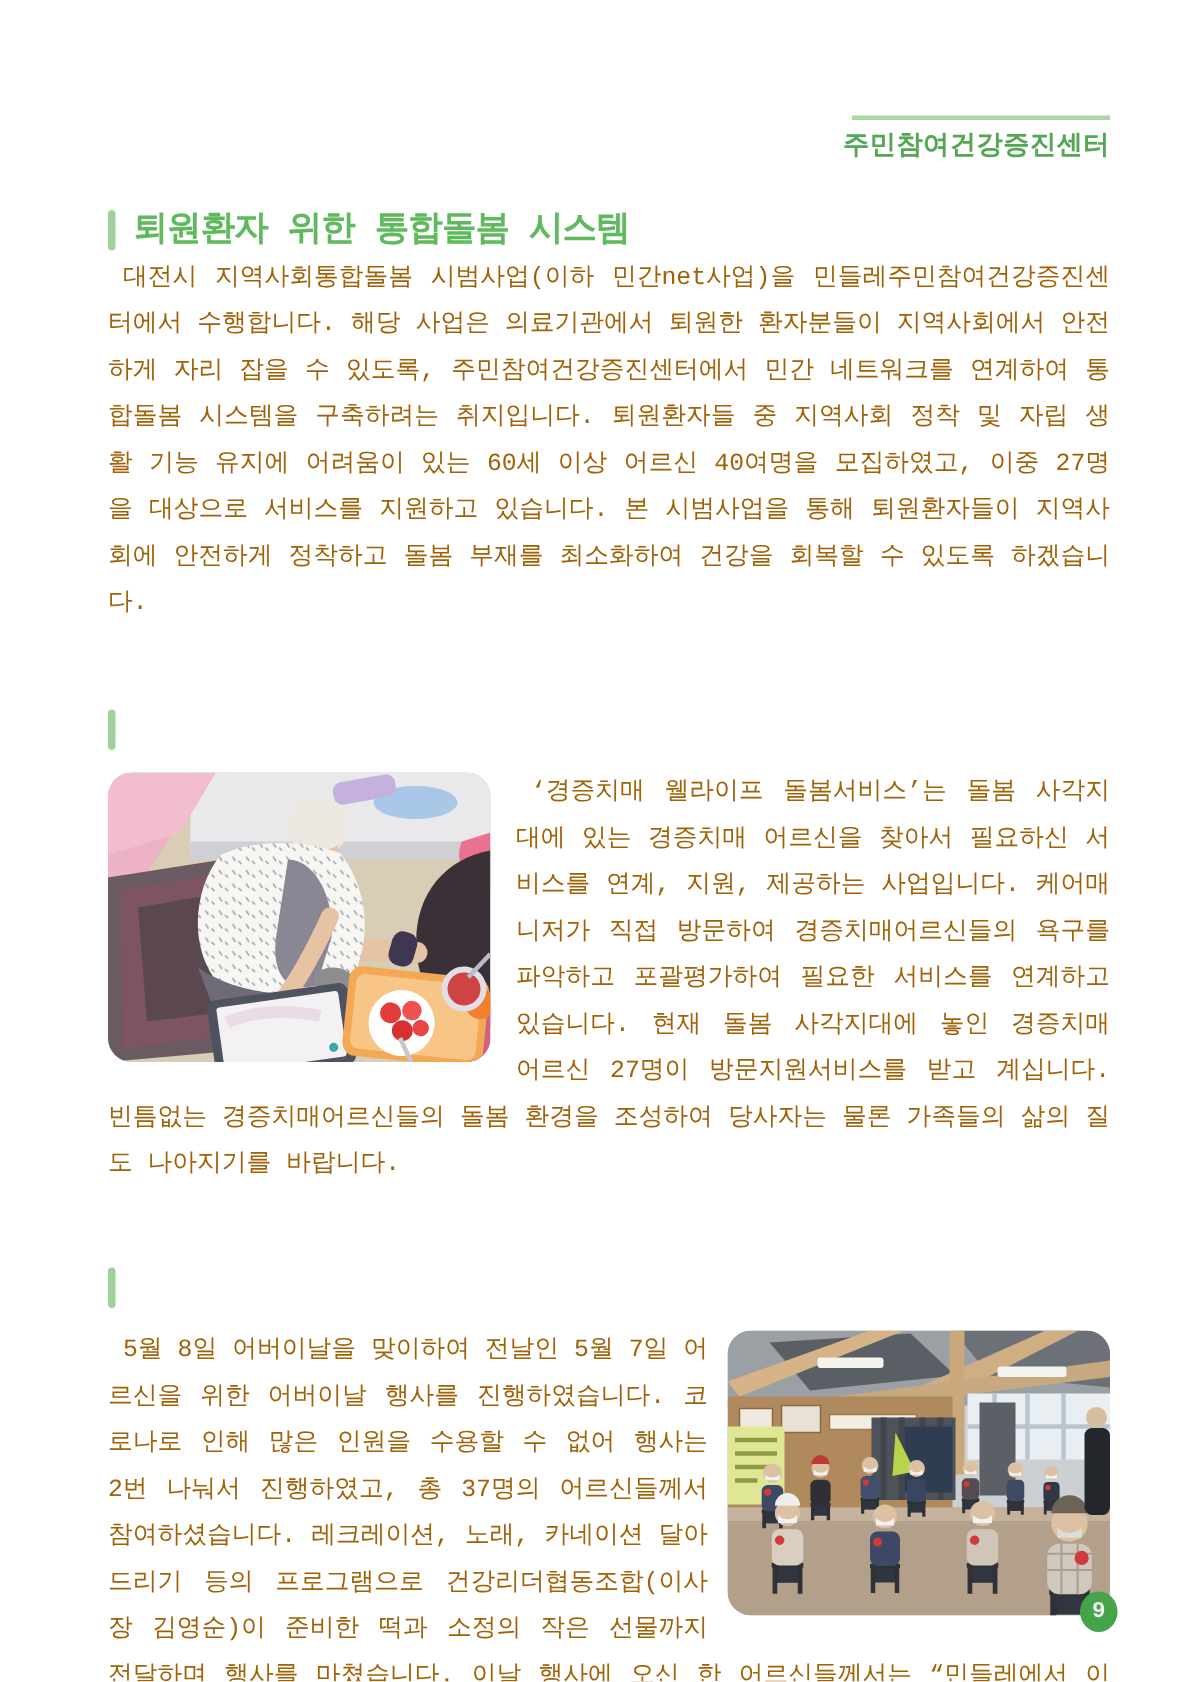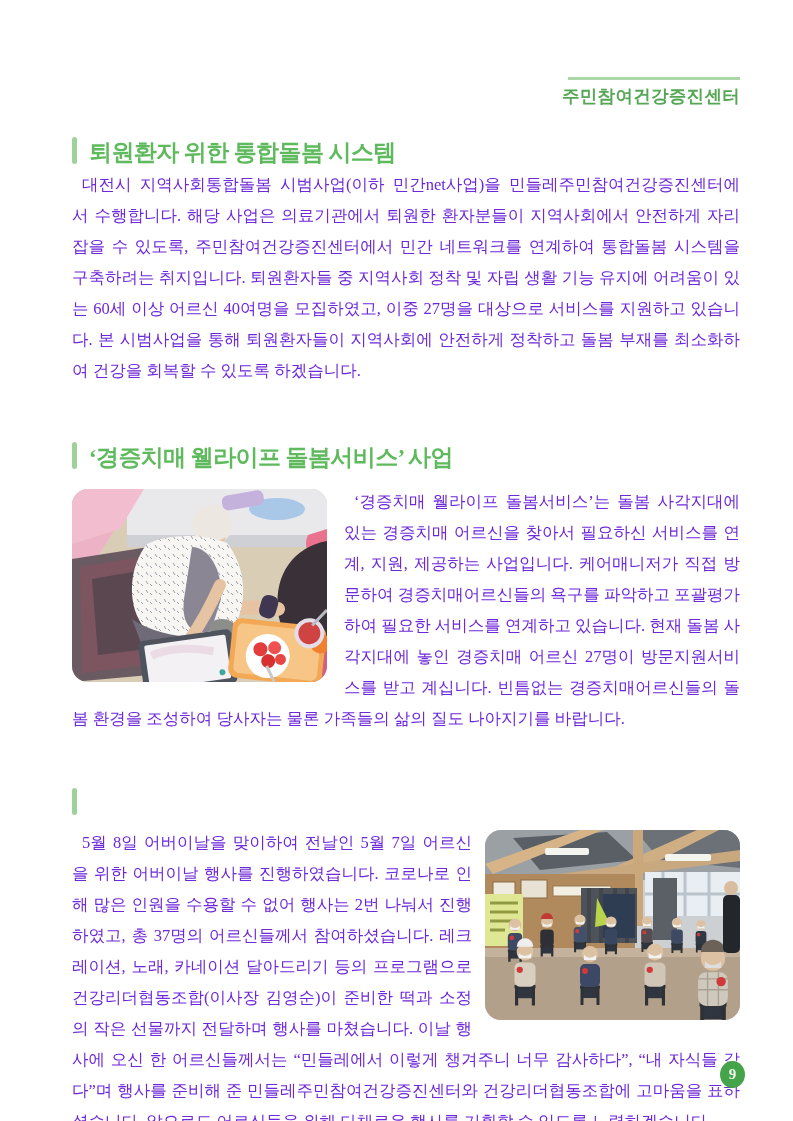--- a/index.html
+++ b/index.html
@@ -1,40 +1,40 @@
 <!DOCTYPE html>
 <html lang="ko"><head>
 <meta charset="utf-8">
 <style>
   html,body { margin:0; padding:0; background:#ffffff; }
   .page {
     position:relative; width:793px; height:1121px; margin:0 auto;
     background:#ffffff; overflow:hidden;
-    font-family:Liberation Serif, serif;
+    font-family:Liberation Mono, monospace;
     border-radius:31px;
   }
   
   .header-rule { position:absolute; top:77px; right:53px; width:172px; height:3px; background:#abd6a6; }
   .header-label {
     position:absolute; top:84px; right:53px;
     font-size:17.5px; font-weight:600; color:#56a755; letter-spacing:0.3px;
   }
   
   .content { position:absolute; left:72px; right:53px; top:0; }
   .sec-title {
-    display:flex; gap:12px;
+    display:flex; align-items:center; gap:12px;
     margin:0; font-size:23px; font-weight:700; color:#5fba5e;
     letter-spacing:-0.6px; line-height:32px;
   }
   .sec-title .bar { flex:0 0 auto; width:5px; height:27px; border-radius:3px; background:#9ed29a; }
   .t1 { margin-top:137px; }
   .t2 { margin-top:56px; }
   .t3 { margin-top:54px; }
   p.body {
-    margin:0; color:#6d28d9; font-size:16.5px; line-height:31px;
+    margin:0; color:#a16207; font-size:16.5px; line-height:31px;
     text-align:justify; text-indent:10px; word-break:break-all;
   }
   .p1 { margin-top:25px; }
   .flow { margin-top:12px; }
   .flow::after { content:""; display:block; clear:both; }
   .photo {
     border-radius:16px; overflow:hidden; background:#ddd;
     box-shadow:0 0 0 1px rgba(0,0,0,0.04) inset;
   }
   .photo svg { display:block; }
@@ -59,21 +59,20 @@
   <main class="content">
 
     <h2 class="sec-title t1">
       <span class="bar"></span>
       <span>퇴원환자 위한 통합돌봄 시스템</span>
     </h2>
     <p class="body p1">대전시 지역사회통합돌봄 시범사업(이하 민간net사업)을 민들레주민참여건강증진센터에서 수행합니다. 해당 사업은 의료기관에서 퇴원한 환자분들이 지역사회에서 안전하게 자리 잡을 수 있도록, 주민참여건강증진센터에서 민간 네트워크를 연계하여 통합돌봄 시스템을 구축하려는 취지입니다. 퇴원환자들 중 지역사회 정착 및 자립 생활 기능 유지에 어려움이 있는 60세 이상 어르신 40여명을 모집하였고, 이중 27명을 대상으로 서비스를 지원하고 있습니다. 본 시범사업을 통해 퇴원환자들이 지역사회에 안전하게 정착하고 돌봄 부재를 최소화하여 건강을 회복할 수 있도록 하겠습니다.</p>
 
     <h2 class="sec-title t2">
       <span class="bar"></span>
-      <span>‘경증치매 웰라이프 돌봄서비스’ 사업</span>
     </h2>
     <div class="flow">
       <div class="photo photo-left">
         <svg viewBox="0 0 255 193" width="255" height="193">
           <defs>
             <pattern id="spk" width="9" height="9" patternUnits="userSpaceOnUse">
               <rect width="9" height="9" fill="#f7f6f3"></rect>
               <path d="M2 2 l2 3 M6 5 l2 2" stroke="#9aa0a8" stroke-width="1"></path>
             </pattern>
           </defs>

